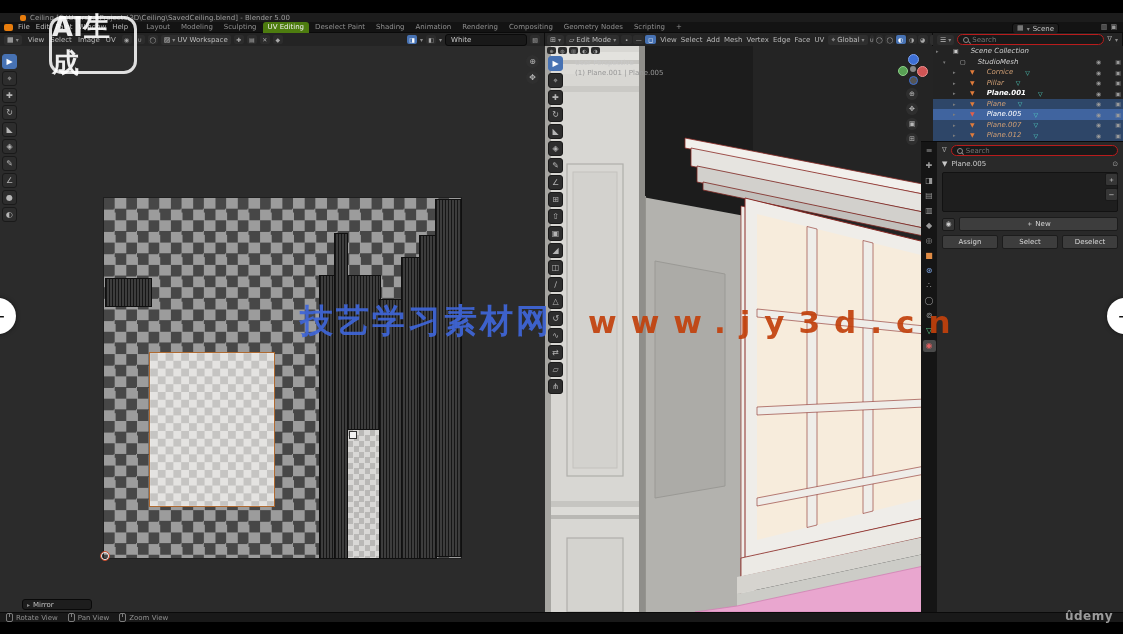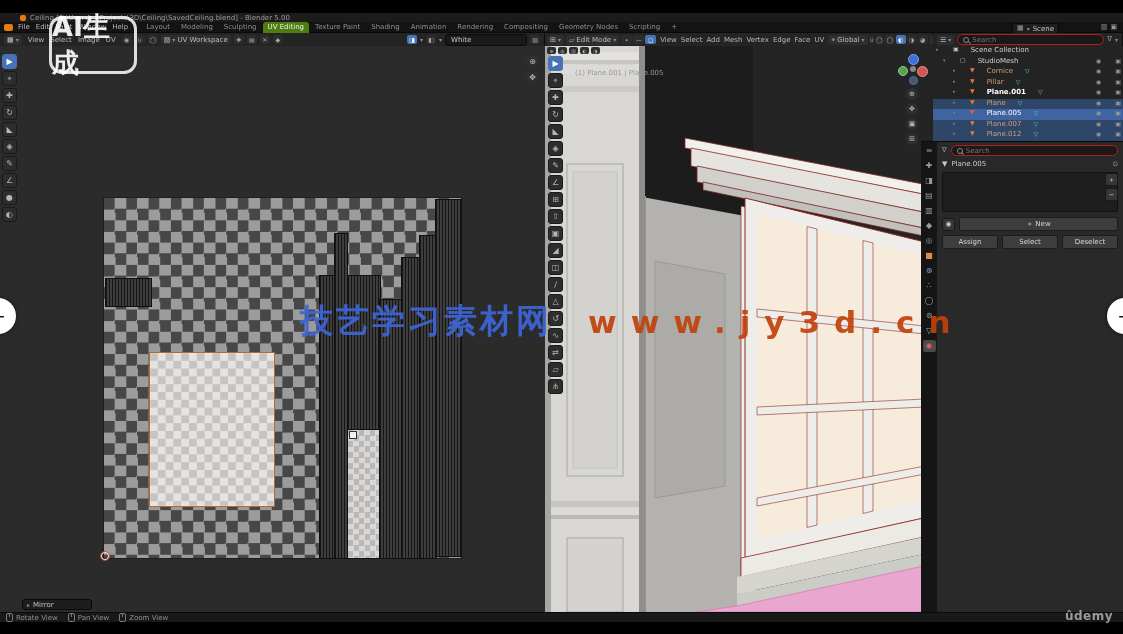--- a/index.html
+++ b/index.html
@@ -72,21 +72,21 @@
   
   #vpregion{left:545px;top:46px;width:388px;height:566px;background:#242424;overflow:hidden;border-right:1px solid #0c0c0c;}
   #vpquick{position:absolute;left:2px;top:1px;display:flex;gap:2px;}
   #vpoverlay{position:absolute;left:30px;top:12px;color:#c9c9c9;font-size:7px;line-height:10px;pointer-events:none;}
   #vpoverlay .sub{color:#969696;}
   #gizmocol{position:absolute;right:6px;top:8px;display:flex;flex-direction:column;align-items:center;gap:4px;}
   #axisgizmo{position:relative;width:30px;height:30px;}
   .axdot{position:absolute;border-radius:50%;}
   
   #outliner{left:933px;top:46px;width:190px;height:95px;background:#232323;overflow:hidden;}
-  .orow{display:flex;height:10.5px;font-size:7px;gap:12px;padding-left:3px;}
+  .orow{display:flex;align-items:center;height:10.5px;font-size:7px;gap:12px;padding-left:3px;font-style:italic;}
   .orow .tw{color:#7d7d7d;font-size:5px;width:5px;}
   .oicon{font-size:6px;line-height:1;}
   .oicon.coll{color:#c9c9c9;}
   .oicon.mesh{color:#e07b3a;}
   .odata{color:#4fd0c0;font-size:6px;}
   .oname{color:#cf9e74;white-space:nowrap;}
   .orow.plain .oname{color:#cfcfcf;}
   .orow.bold .oname{color:#ffffff;font-weight:bold;}
   .orow.selected{background:#2e4668;}
   .orow.active{background:#40649f;}
@@ -151,21 +151,21 @@
         <span class="menu">Paint</span>
         <span class="menu">Window</span>
         <span class="menu">Help</span>
       </span>
     <span class="wstabs">
 
     <span class="wstab">Layout</span>
         <span class="wstab">Modeling</span>
         <span class="wstab">Sculpting</span>
         <span class="wstab active">UV Editing</span>
-        <span class="wstab">Texture Paint</span>
+        <span class="wstab">Deselect Paint</span>
         <span class="wstab">Shading</span>
         <span class="wstab">Animation</span>
         <span class="wstab">Rendering</span>
         <span class="wstab">Compositing</span>
         <span class="wstab">Geometry Nodes</span>
         <span class="wstab">Scripting</span>
         <span class="wstab">+</span>
       </span>
     <span id="scenewidget">
       <span class="tinyicon">▦</span>

